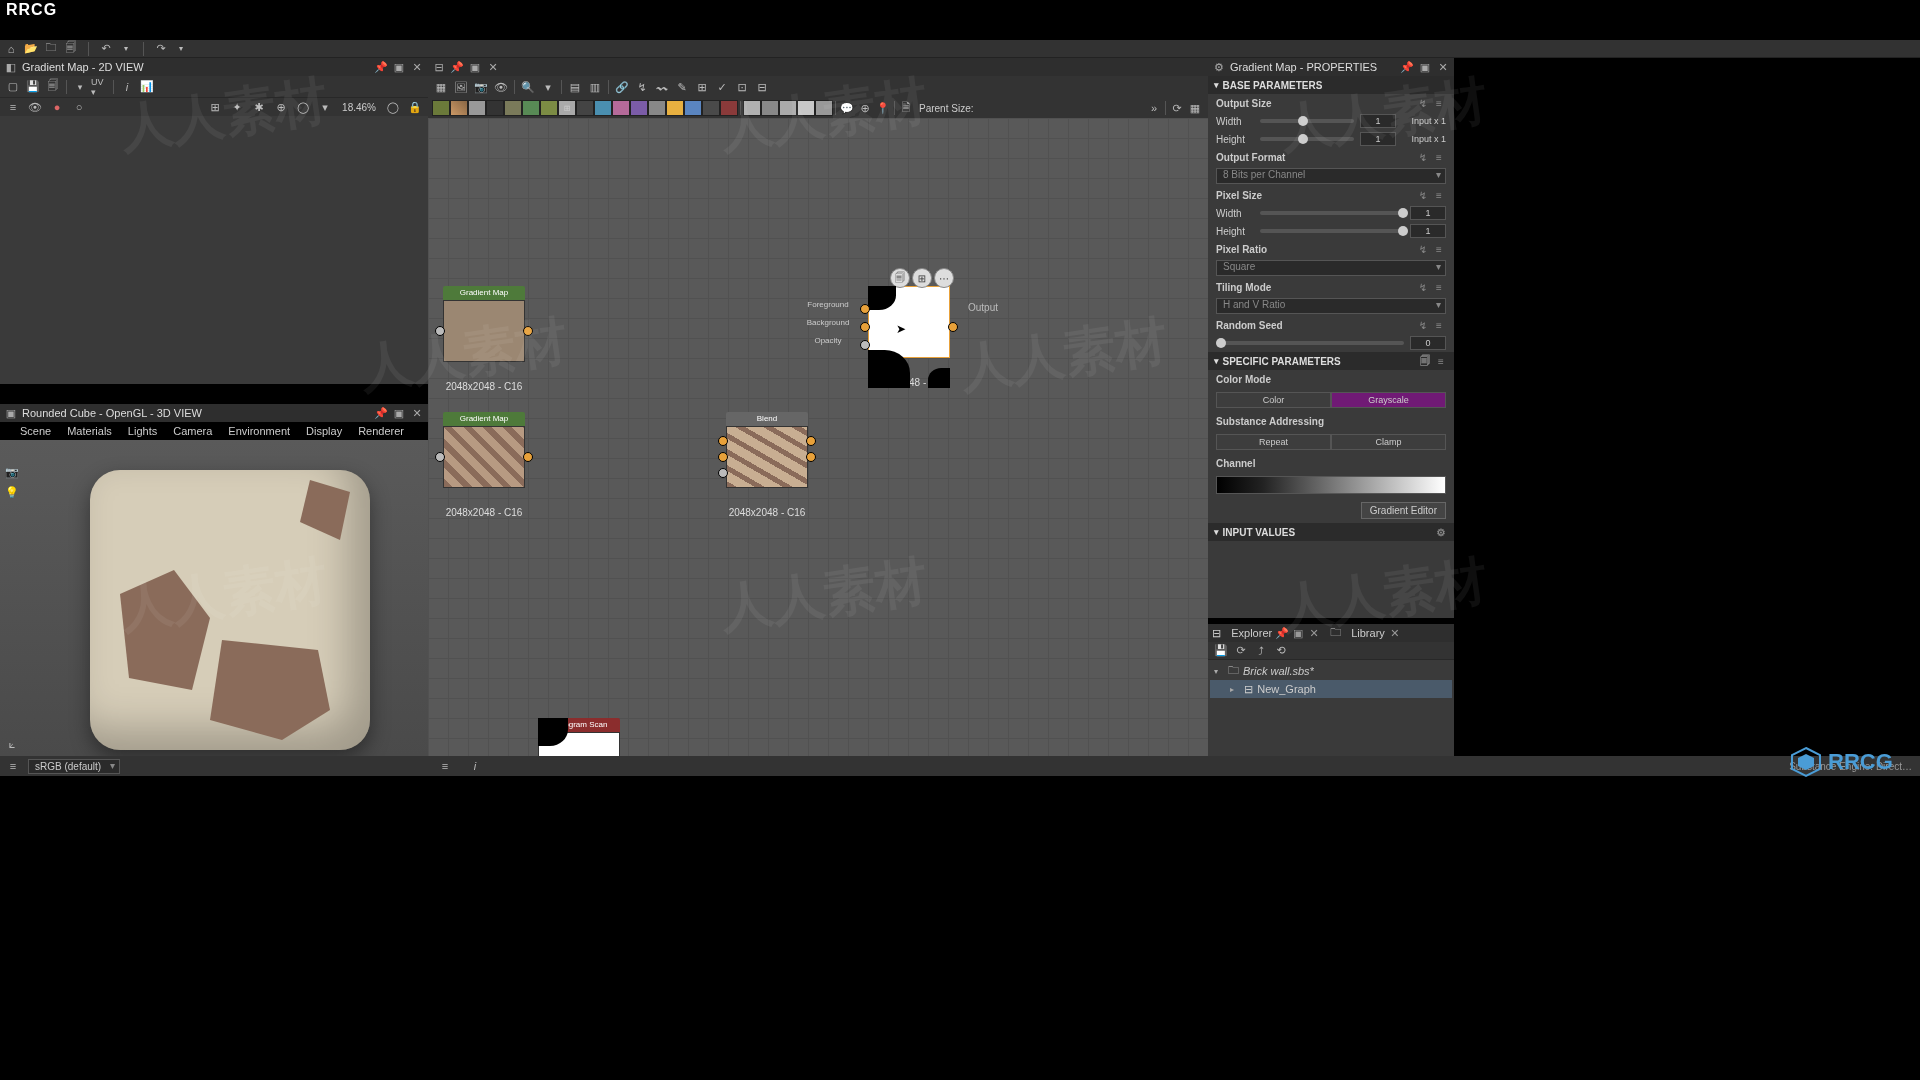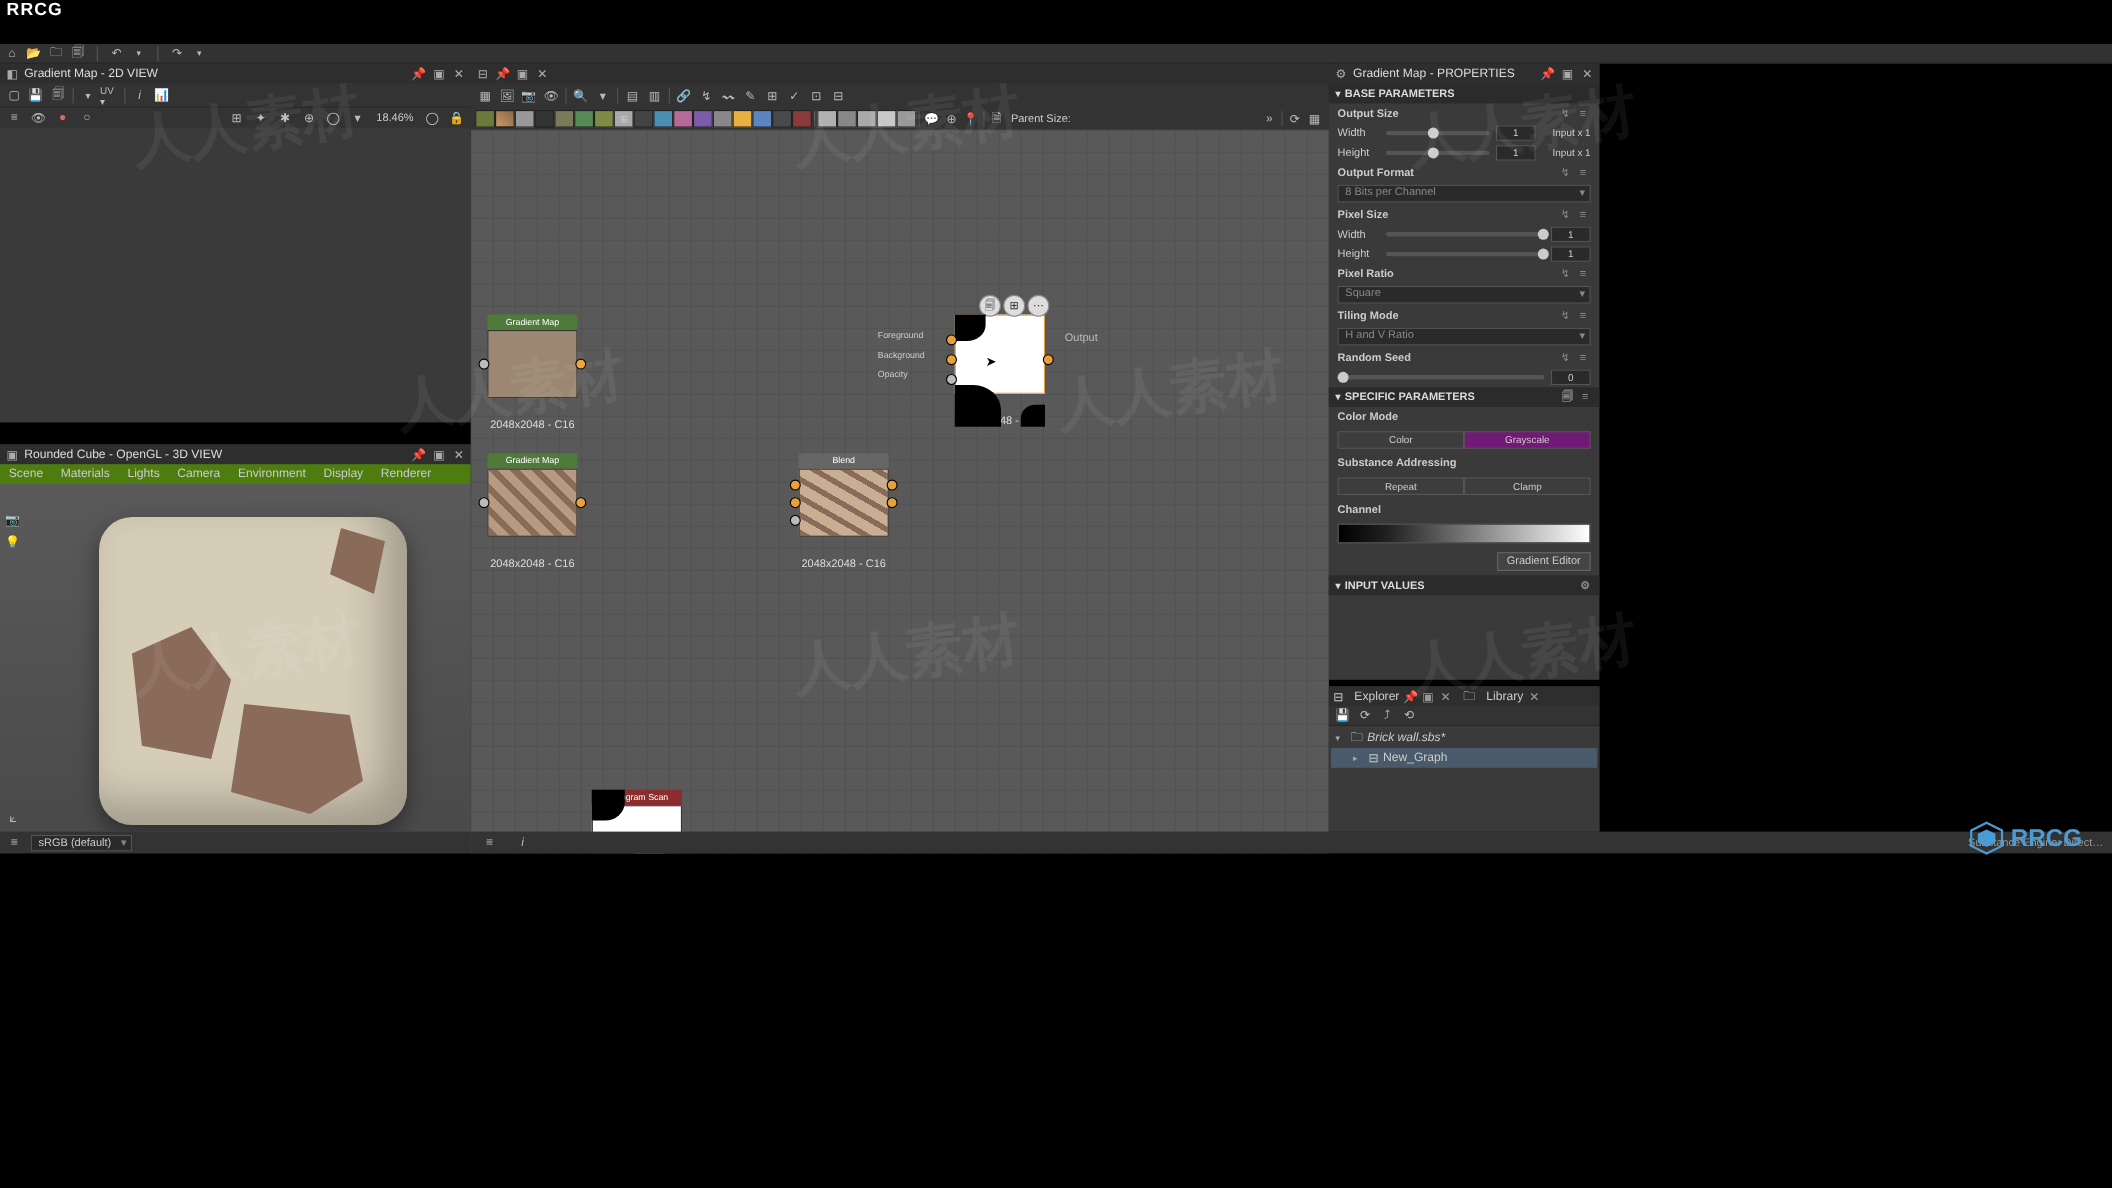--- a/index.html
+++ b/index.html
@@ -18,21 +18,21 @@
 .pt-sep{width:1px;height:14px;background:#555;margin:0 2px}
 
 #view2d{top:58px;left:0;width:428px;height:326px}
 #view2d .canvas{flex:1;background:#1e1e1e;position:relative;overflow:hidden}
 .bw-preview{position:absolute;left:66px;top:0;width:290px;height:282px;background:#fff}
 .bw-blob{position:absolute;background:#000}
 #view2d .footer{position:absolute;bottom:28px;left:6px;font-size:10px;color:#aaa}
 .status-bar{height:18px;background:#333;display:flex;align-items:center;padding:0 4px;gap:4px}
 
 #view3d{top:404px;left:0;width:428px;height:372px}
-#view3d .menu-row{height:18px;background:#4d7c0f;display:flex;align-items:center;gap:16px;padding:0 8px;font-size:11px;color:#ccc}
+#view3d .menu-row{height:18px;background:#000000;display:flex;align-items:center;gap:16px;padding:0 20px;font-size:11px;color:#ccc}
 #view3d .canvas3d{flex:1;background:linear-gradient(#5a5a5a,#4a4a4a);position:relative;overflow:hidden}
 .cube{position:absolute;left:90px;top:30px;width:280px;height:280px;background:#d6cdb8;border-radius:30px;box-shadow:inset -20px -20px 40px rgba(0,0,0,.25),0 8px 20px rgba(0,0,0,.4)}
 .brick-damage{position:absolute;background:#8a6b5a;border-radius:4px}
 .side-icons{position:absolute;left:4px;top:24px;display:flex;flex-direction:column;gap:4px}
 .side-ic{width:16px;height:16px;color:#bbb;display:flex;align-items:center;justify-content:center}
 #view3d .bottom-row{height:20px;background:#333;display:flex;align-items:center;padding:0 4px;gap:6px}
 .combo{background:#2a2a2a;border:1px solid #555;color:#ccc;font-size:10px;padding:1px 18px 1px 6px;position:relative}
 .combo::after{content:"▾";position:absolute;right:4px;top:0;color:#888}
 
 #graph{top:58px;left:428px;width:780px;height:718px}
@@ -45,21 +45,21 @@
 .node .nbody{height:62px;border:1px solid #333;background:#777}
 .node .nfoot{margin-top:19px;color:#ddd;font-size:10px}
 .nh-green{background:#4e7a3a}
 .nh-grey{background:#666}
 .nh-red{background:#8b2d2d}
 .dot{position:absolute;width:10px;height:10px;border-radius:50%;background:#e8a13a;border:1px solid #000}
 .dot.grey{background:#bbb}
 svg.wires{position:absolute;inset:0;pointer-events:none}
 .wire-o{stroke:#e8a13a;stroke-width:2.5;fill:none}
 .wire-w{stroke:#eee;stroke-width:2.5;fill:none}
-.port-label{position:absolute;font-size:8px;color:#ccc;text-align:left;width:60px}
+.port-label{position:absolute;font-size:8px;color:#ccc;text-align:center;width:60px}
 .nodebar{position:absolute;top:-18px;right:-4px;display:flex;gap:2px}
 .nodebar .chip{width:20px;height:20px;border-radius:50%;background:#ddd;border:1px solid #888;display:flex;align-items:center;justify-content:center;font-size:10px;color:#333}
 
 #props{top:58px;left:1208px;width:246px;height:560px;right:auto}
 .section-head{height:18px;background:#2b2b2b;display:flex;align-items:center;padding:0 6px;font-size:10px;font-weight:bold;color:#ddd;gap:4px}
 .section-head .car{font-size:9px}
 .prop-row{display:flex;align-items:center;padding:2px 8px;height:18px;gap:6px;font-size:10px;color:#ccc}
 .prop-row .lbl{width:70px}
 .prop-row .mini{width:38px}
 .slider{flex:1;height:4px;background:#555;border-radius:2px;position:relative}

